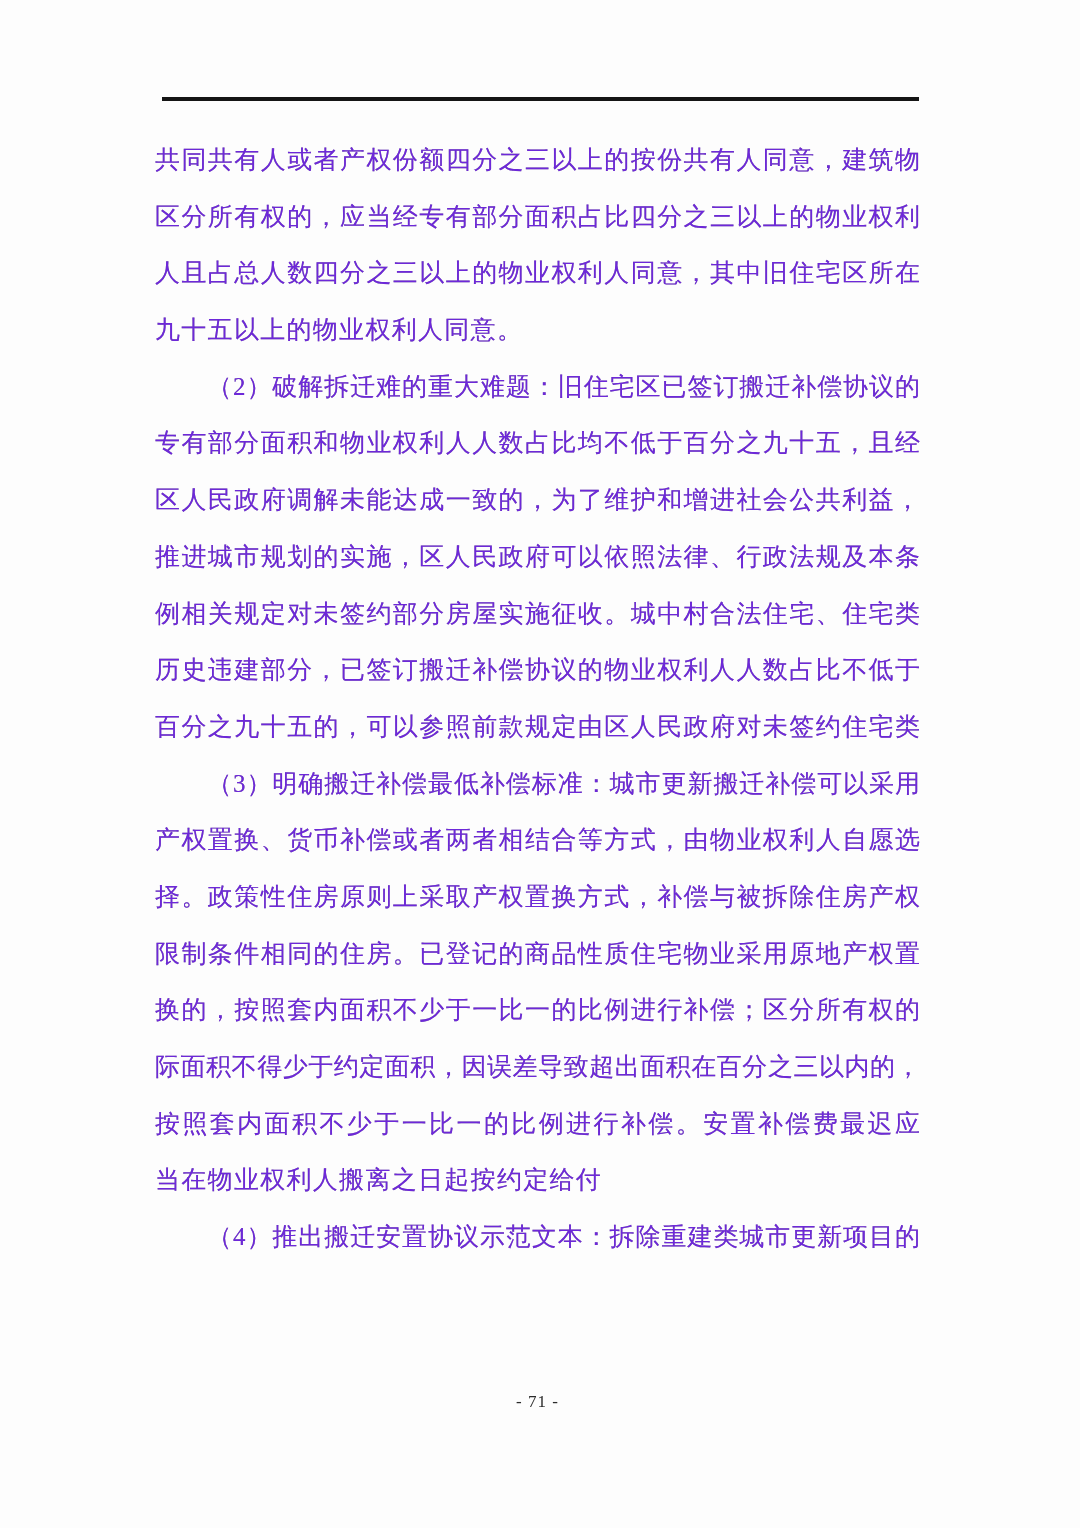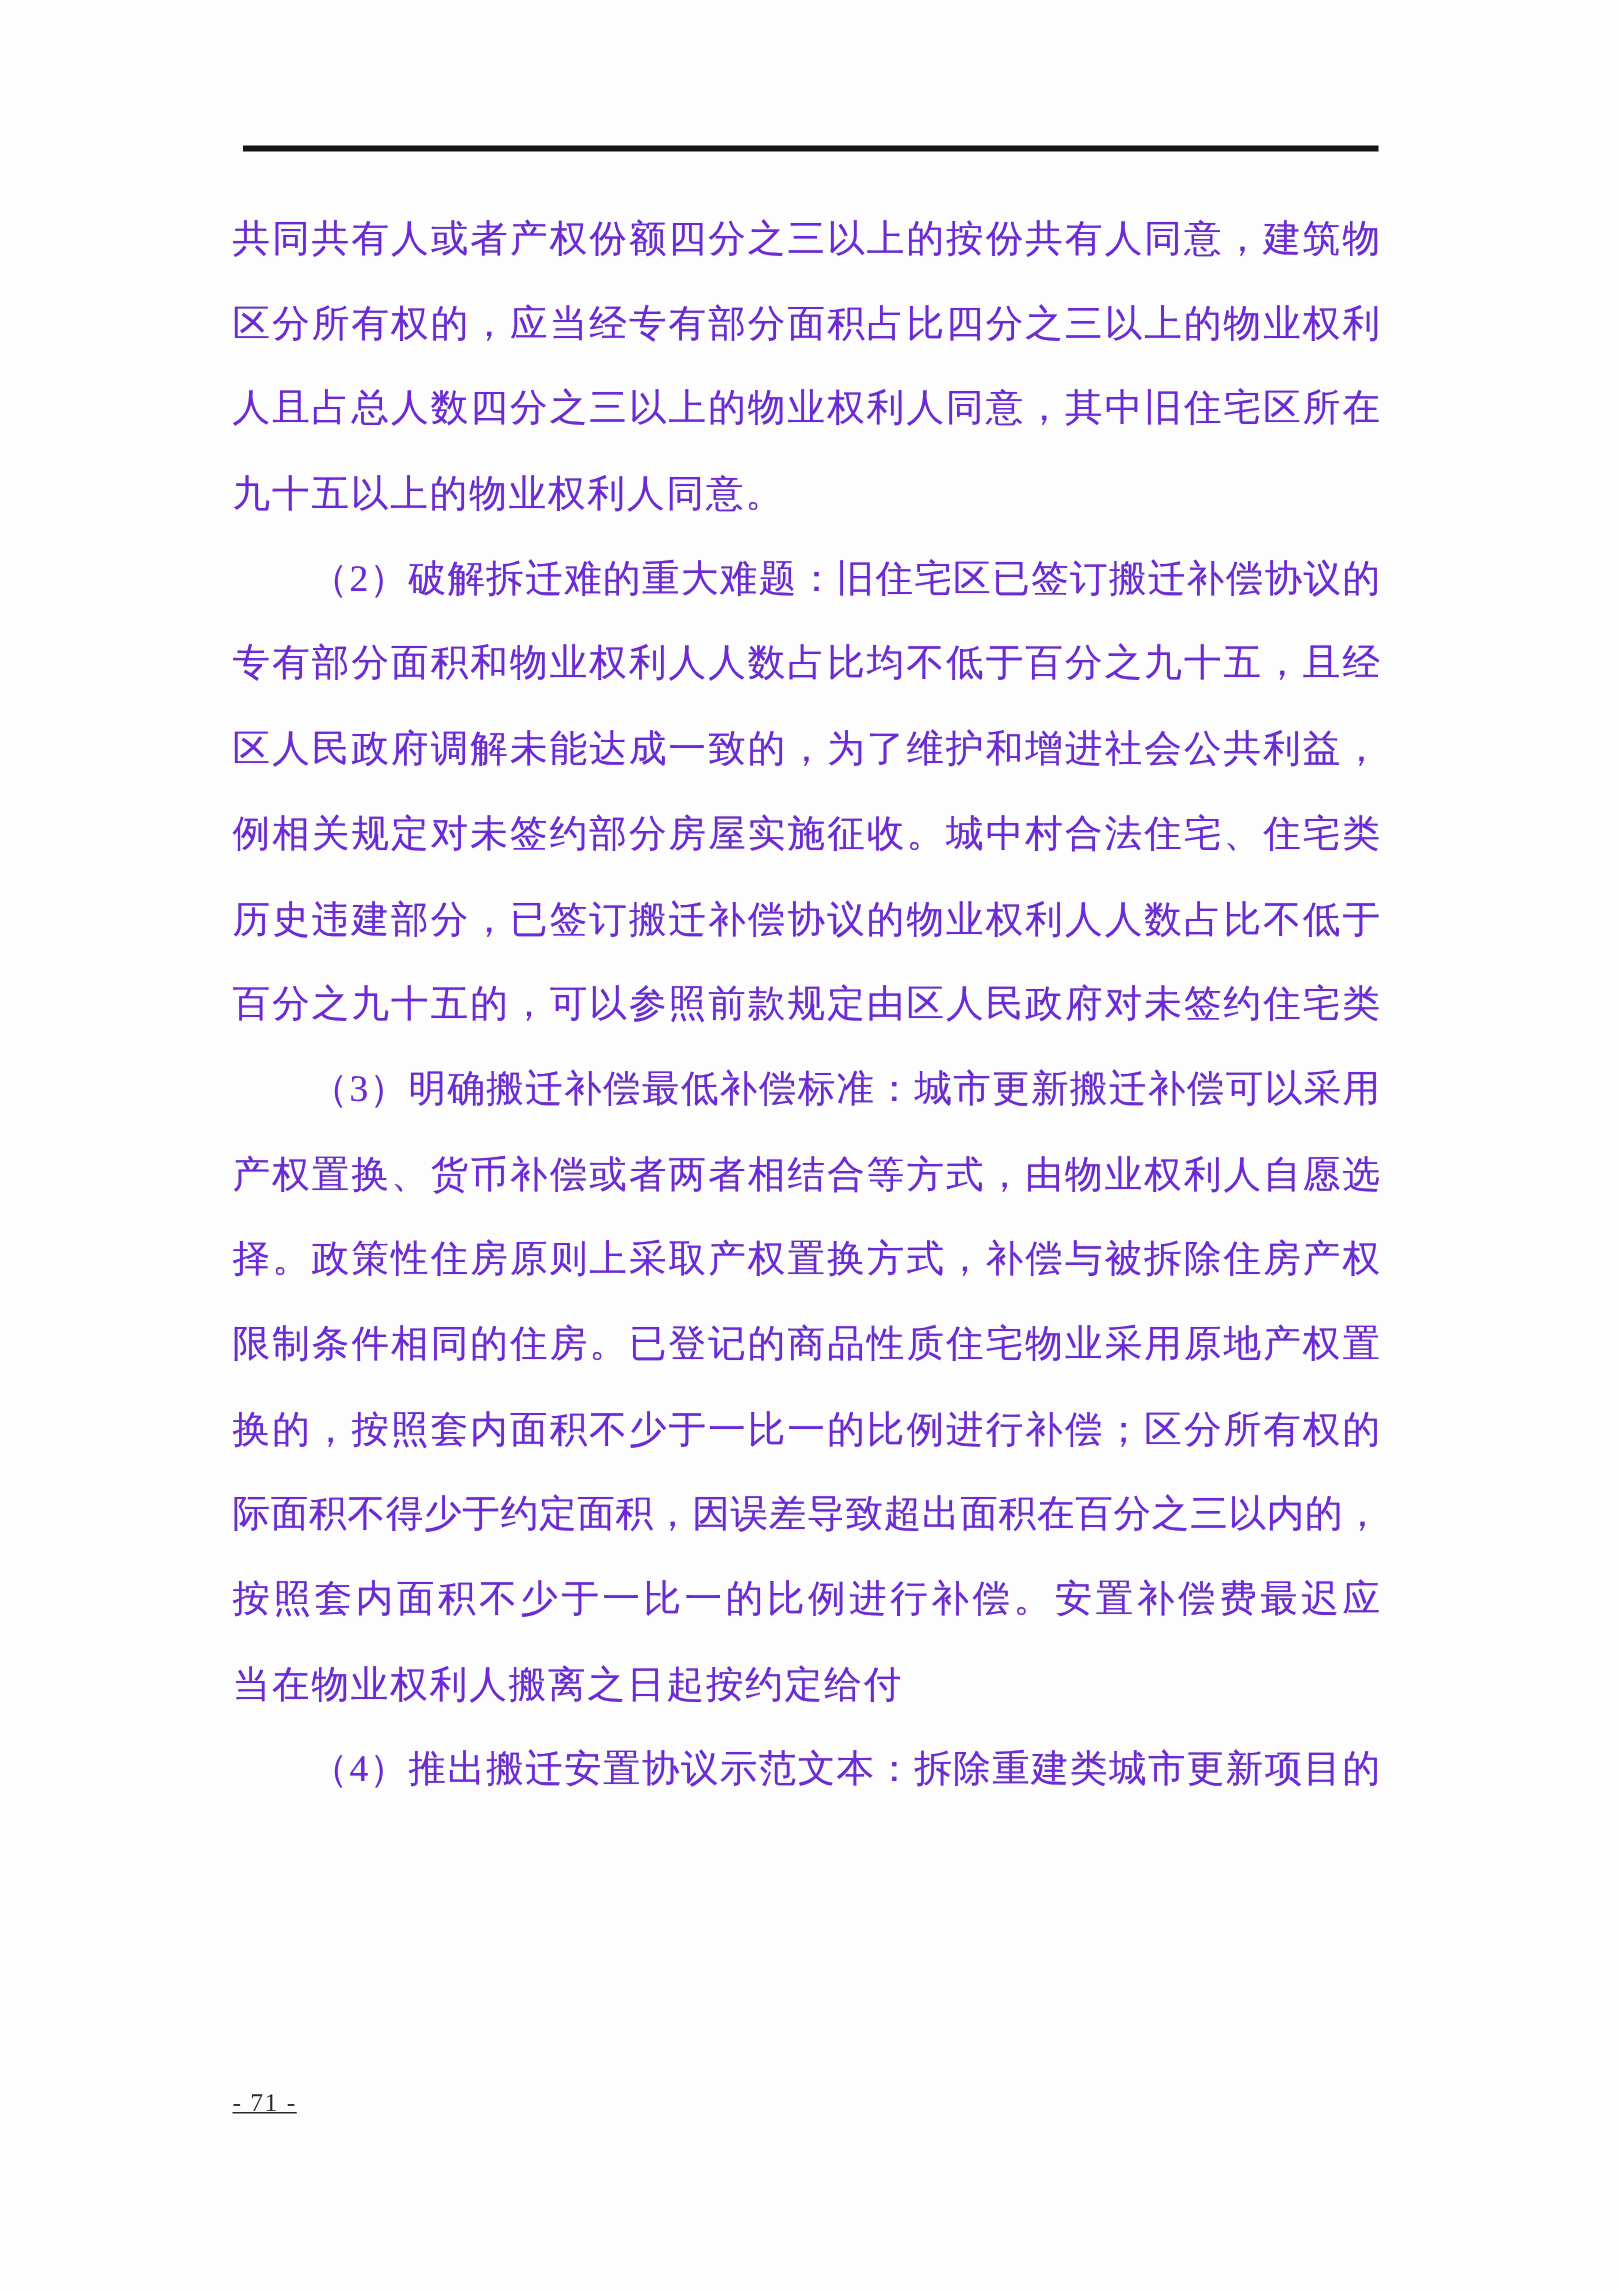--- a/index.html
+++ b/index.html
@@ -50,42 +50,42 @@
     letter-spacing: 1.3px;
   }
   .line.tight {
     letter-spacing: -0.6px;
   }
   .page-footer {
     position: absolute;
     left: 155px;
     top: 1392px;
     width: 765px;
-    text-align: left;
+    text-align: center;
     font-size: 17px;
     letter-spacing: 1px;
     color: #2b2b2b;
-    text-decoration: underline;
   }
 </style>
 </head>
 <body>
 
 <div class="page">
 
   <div class="header-rule"></div>
 
   <div class="doc-body">
     <div class="line">共同共有人或者产权份额四分之三以上的按份共有人同意，建筑物</div>
     <div class="line">区分所有权的，应当经专有部分面积占比四分之三以上的物业权利</div>
     <div class="line">人且占总人数四分之三以上的物业权利人同意，其中旧住宅区所在</div>
     <div class="line flush-left">九十五以上的物业权利人同意。</div>
     <div class="line indent">（2）破解拆迁难的重大难题：旧住宅区已签订搬迁补偿协议的</div>
     <div class="line">专有部分面积和物业权利人人数占比均不低于百分之九十五，且经</div>
     <div class="line">区人民政府调解未能达成一致的，为了维护和增进社会公共利益，</div>
+    <div class="line">推进城市规划的实施，区人民政府可以依照法律、行政法规及本条</div>
     <div class="line">例相关规定对未签约部分房屋实施征收。城中村合法住宅、住宅类</div>
     <div class="line">历史违建部分，已签订搬迁补偿协议的物业权利人人数占比不低于</div>
     <div class="line">百分之九十五的，可以参照前款规定由区人民政府对未签约住宅类</div>
     <div class="line indent">（3）明确搬迁补偿最低补偿标准：城市更新搬迁补偿可以采用</div>
     <div class="line">产权置换、货币补偿或者两者相结合等方式，由物业权利人自愿选</div>
     <div class="line">择。政策性住房原则上采取产权置换方式，补偿与被拆除住房产权</div>
     <div class="line">限制条件相同的住房。已登记的商品性质住宅物业采用原地产权置</div>
     <div class="line">换的，按照套内面积不少于一比一的比例进行补偿；区分所有权的</div>
     <div class="line tight">际面积不得少于约定面积，因误差导致超出面积在百分之三以内的，</div>
     <div class="line">按照套内面积不少于一比一的比例进行补偿。安置补偿费最迟应</div>

